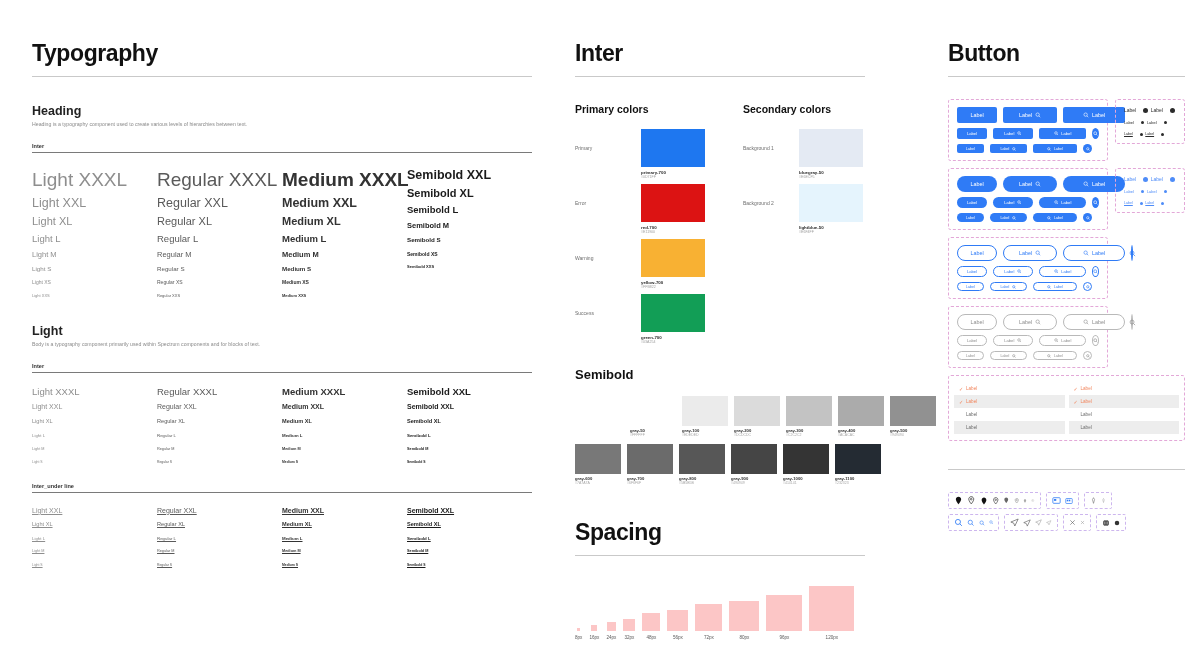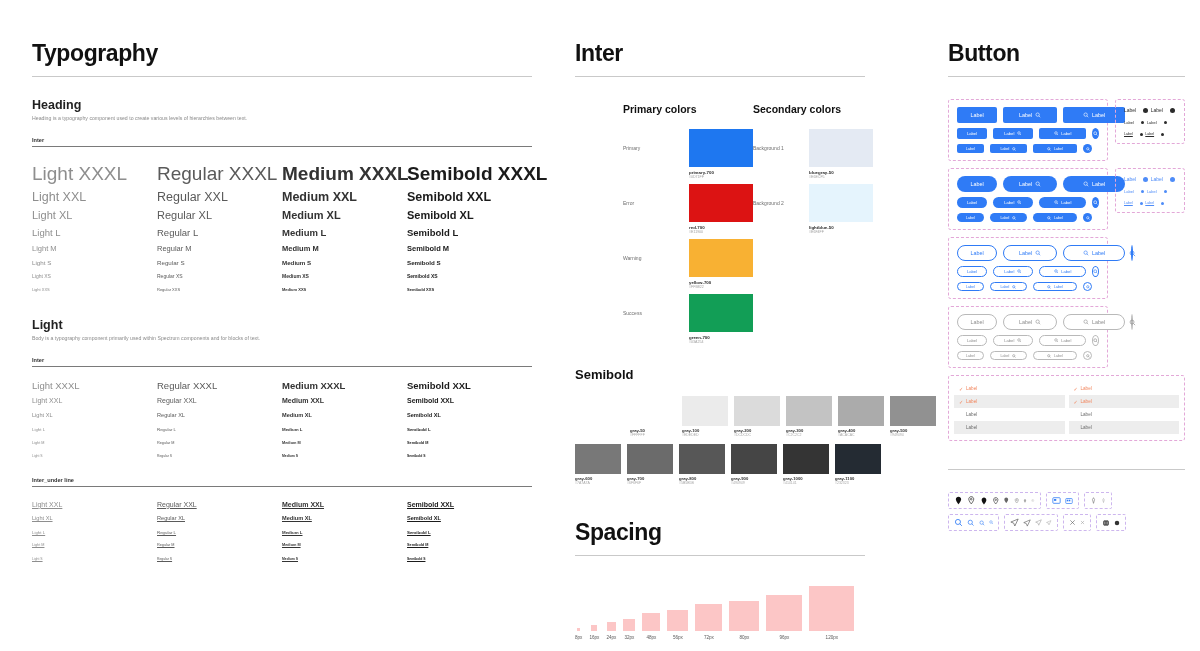--- a/index.html
+++ b/index.html
@@ -21,38 +21,38 @@
   .col-mid   { left: 575px; top: 40px;  width: 290px; }
   .col-right { left: 935px; top: 40px;  width: 237px; margin-left: 13px; }
 
   .sect-title {
     font-size: 23px; font-weight: bold; letter-spacing: -0.4px;
     color: #111; margin: 0 0 9px 0;
   }
   .sect-rule { border-bottom: 1px solid #c9c9c9; width: 100%; }
 
   
-  .sub-block { margin-top: 21px; }
+  .sub-block { margin-top: 27px; }
   .sub-title { font-size: 12.5px; font-weight: bold; color: #222; margin-bottom: 3px; }
   .sub-desc  { font-size: 5.2px; color: #8a8a8a; line-height: 1.5; }
   .fam-label { font-size: 5.6px; font-weight: bold; color: #333; margin-top: 14px; }
   .fam-rule  { border-bottom: 1.4px solid #7a7a7a; margin-top: 3px; }
 
   .type-grid { display: flex; margin-top: 13px; }
   .type-col  { width: 25%; }
   .type-row  { color: #3a3a3a; white-space: nowrap; }
 
   .w-light    { font-weight: 300; color: #8e8e8e; }
   .w-regular  { font-weight: 400; color: #5a5a5a; }
   .w-medium   { font-weight: 600; color: #333; }
   .w-semibold { font-weight: bold; color: #1b1b1b; }
   .ul { text-decoration: underline; }
 
   
-  .color-cols { display: flex; margin-top: 26px; margin-left: 48px; }
+  .color-cols { display: flex; margin-top: 26px; }
   .color-col { width: 168px; }
   .color-col.sec { width: 120px; }
   .color-col-title { font-size: 10.5px; font-weight: bold; color: #111; margin-bottom: 14px; }
   .swatch-row { display: flex; align-items: flex-start; height: 55px; margin-bottom: 0; }
   .swatch-name { font-size: 5px; color: #6e6e6e; width: 66px; padding-top: 16px; }
   .swatch-wrap { }
   .swatch { width: 64px; height: 38px; }
   .swatch-lbl { font-size: 4.4px; font-weight: bold; color: #2a2a2a; margin-top: 2.5px; line-height: 1.35; }
   .swatch-hex { font-size: 3.6px; color: #a0a0a0; line-height: 1.3; }
 
@@ -188,21 +188,20 @@
           <div class="type-row w-medium" style="font-size:19px;line-height:1.5">Medium XXXL</div>
           <div class="type-row w-medium" style="font-size:12.5px;line-height:1.5">Medium XXL</div>
           <div class="type-row w-medium" style="font-size:11px;line-height:1.6">Medium XL</div>
           <div class="type-row w-medium" style="font-size:9.5px;line-height:1.7">Medium L</div>
           <div class="type-row w-medium" style="font-size:7.5px;line-height:2">Medium M</div>
           <div class="type-row w-medium" style="font-size:6.2px;line-height:2.3">Medium S</div>
           <div class="type-row w-medium" style="font-size:5px;line-height:2.7">Medium XS</div>
           <div class="type-row w-medium" style="font-size:4px;line-height:3.2">Medium XXS</div>
         </div>
         <div class="type-col">
-          <div class="type-row w-semibold" style="font-size:19px;line-height:1.5">Semibold XXXL</div>
           <div class="type-row w-semibold" style="font-size:12.5px;line-height:1.5">Semibold XXL</div>
           <div class="type-row w-semibold" style="font-size:11px;line-height:1.6">Semibold XL</div>
           <div class="type-row w-semibold" style="font-size:9.5px;line-height:1.7">Semibold L</div>
           <div class="type-row w-semibold" style="font-size:7.5px;line-height:2">Semibold M</div>
           <div class="type-row w-semibold" style="font-size:6.2px;line-height:2.3">Semibold S</div>
           <div class="type-row w-semibold" style="font-size:5px;line-height:2.7">Semibold XS</div>
           <div class="type-row w-semibold" style="font-size:4px;line-height:3.2">Semibold XXS</div>
         </div>
       </div>
     </div>

